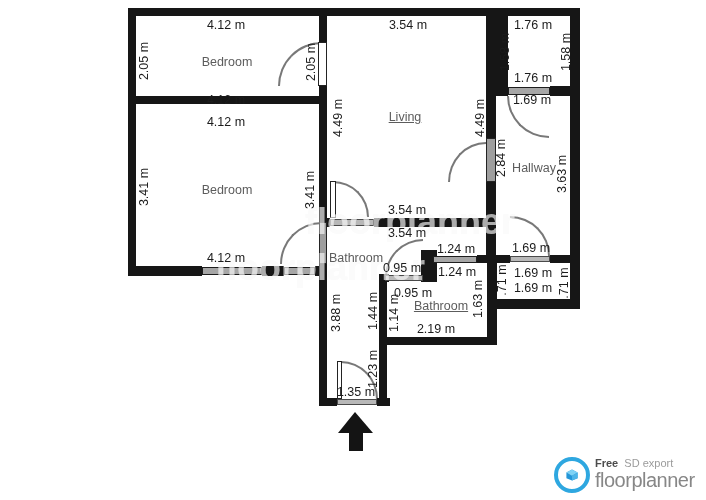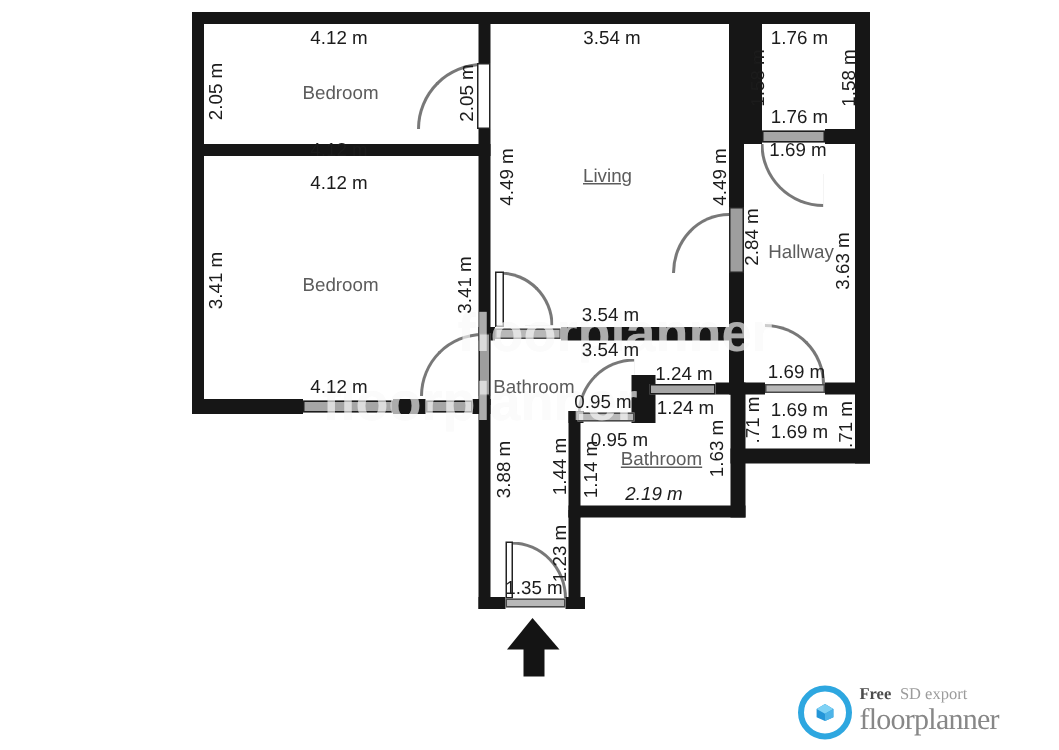--- a/index.html
+++ b/index.html
@@ -24,21 +24,21 @@
 
   .wm{position:absolute;transform:translate(-50%,-50%);font-size:36px;font-weight:bold;
       color:rgba(255,255,255,0.55);text-shadow:0 0 0 rgba(220,220,220,0.25);
       white-space:nowrap;z-index:5;pointer-events:none;}
 
   #arrow-head{position:absolute;left:338px;top:412px;width:0;height:0;z-index:4;
       border-left:17px solid transparent;border-right:18px solid transparent;
       border-bottom:21px solid #141414;}
   #arrow-shaft{position:absolute;left:349px;top:430px;width:14px;height:21px;background:#141414;z-index:4;}
 
-  #logo{position:absolute;left:532px;top:455px;display:flex;align-items:flex-start;z-index:10;font-family:Liberation Serif, serif;}
+  #logo{position:absolute;left:554px;top:455px;display:flex;align-items:flex-start;z-index:10;}
   #logo-icon{width:28px;height:28px;border:4px solid #2ea7e0;border-radius:50%;background:#fff;
       display:flex;align-items:center;justify-content:center;margin-top:2px;}
   #logo-text{margin-left:5px;line-height:1;}
   #logo-top{font-size:11px;margin-top:3px;}
   #brand-free{font-weight:bold;color:#4c4c4c;}
   #brand-export{color:#9b9b9b;margin-left:3px;}
   #brand-name{font-size:20px;color:#878787;margin-top:1px;letter-spacing:-0.5px;}
 </style>
 </head>
 <body>
@@ -137,21 +137,21 @@
       <span class="dim" style="left: 531px; top: 248px;">1.69 m</span>
       <span class="dim v" style="left: 502px; top: 280px;">.71 m</span>
       <span class="dim" style="left: 533px; top: 273px;">1.69 m</span>
       <span class="dim" style="left: 533px; top: 288px;">1.69 m</span>
       <span class="dim v" style="left: 564px; top: 283px;">.71 m</span>
       <span class="dim" style="left: 456px; top: 249px;">1.24 m</span>
       <span class="dim" style="left: 457px; top: 272px;">1.24 m</span>
       <span class="dim" style="left: 402px; top: 268px;">0.95 m</span>
       <span class="dim" style="left: 413px; top: 293px;">0.95 m</span>
       <span class="dim v" style="left: 478px; top: 299px;">1.63 m</span>
-      <span class="dim" style="left: 436px; top: 329px; font-style: italic;">2.19 m</span>
+      <span class="dim" style="left: 436px; top: 329px;">2.19 m</span>
       <span class="dim v" style="left: 336px; top: 313px;">3.88 m</span>
       <span class="dim v" style="left: 373px; top: 311px;">1.44 m</span>
       <span class="dim v" style="left: 394px; top: 313px;">1.14 m</span>
       <span class="dim v" style="left: 373px; top: 369px;">1.23 m</span>
       <span class="dim" style="left: 356px; top: 392px;">1.35 m</span>
       <span class="dim room" style="left: 227px; top: 62px;">Bedroom</span>
       <span class="dim room" style="left: 227px; top: 190px;">Bedroom</span>
       <span class="dim room" style="left: 405px; top: 117px; text-decoration: underline;">Living</span>
       <span class="dim room" style="left: 534px; top: 168px;">Hallway</span>
       <span class="dim room" style="left: 356px; top: 258px;">Bathroom</span>

